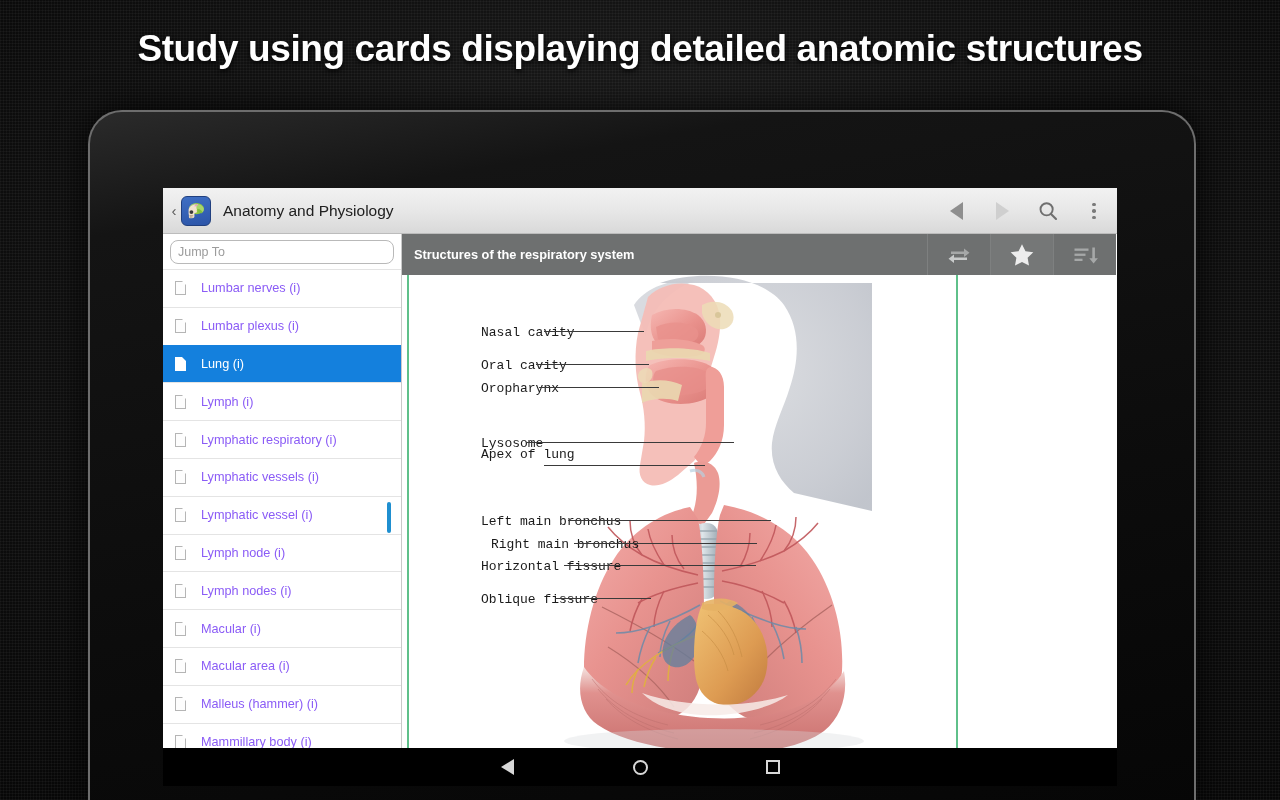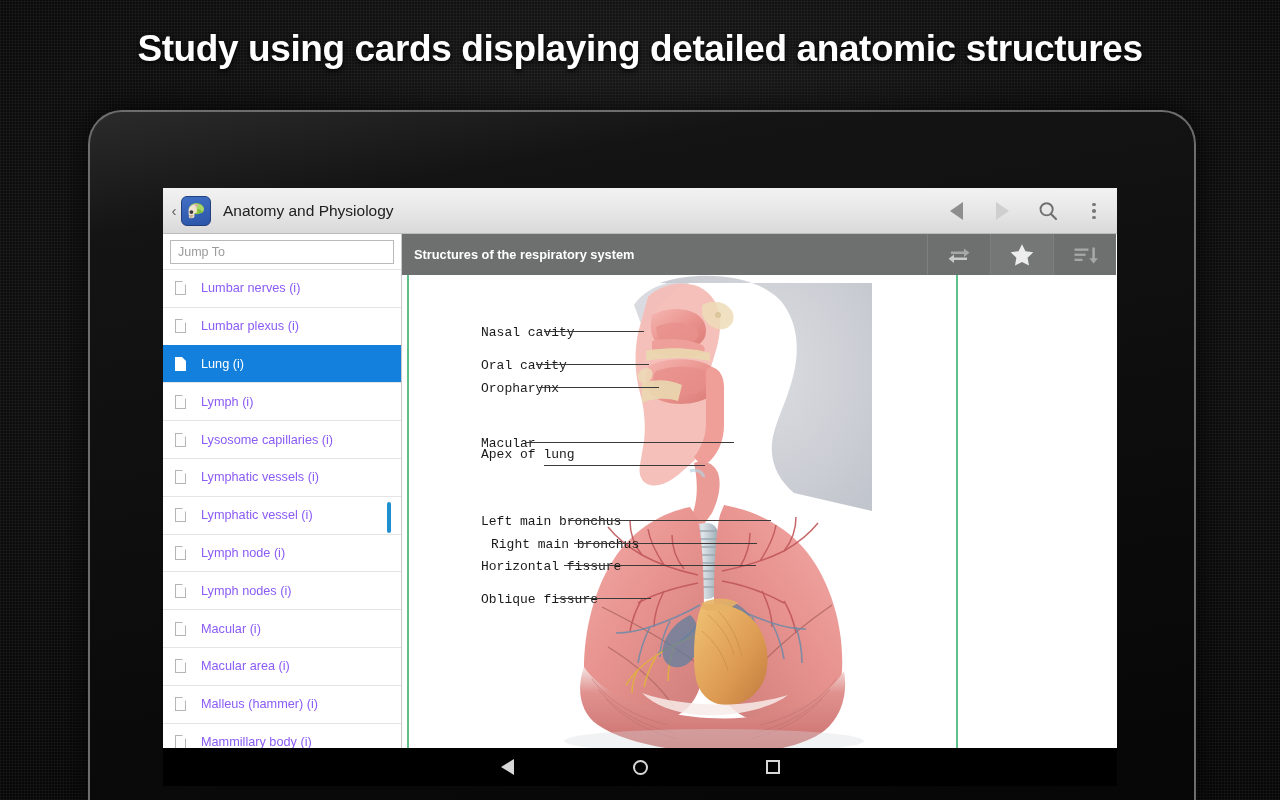--- a/index.html
+++ b/index.html
@@ -170,21 +170,21 @@
     height: 35px;
     display: flex;
     align-items: center;
     padding: 0 7px;
     background: #ffffff;
   }
   #jumpto {
     width: 100%;
     height: 24px;
     border: 1px solid #b9b9b9;
-    border-radius: 0;
+    border-radius: 8px;
     padding: 0 7px;
     font-size: 12.5px;
     font-family: "Liberation Sans", sans-serif;
     color: #333;
     background: #fff;
     outline: none;
   }
   #jumpto::placeholder { color: #9c9c9c; }
 
   #list { position: relative; }
@@ -414,21 +414,21 @@
             <div class="row sel">
               <span class="doc"></span>
               <span class="row-label">Lung (i)</span>
             </div>
             <div class="row">
               <span class="doc"></span>
               <span class="row-label">Lymph (i)</span>
             </div>
             <div class="row">
               <span class="doc"></span>
-              <span class="row-label">Lysosome capillaries (i)</span>
+              <span class="row-label">Lymphatic respiratory (i)</span>
             </div>
             <div class="row">
               <span class="doc"></span>
               <span class="row-label">Lymphatic vessels (i)</span>
             </div>
             <div class="row">
               <span class="doc"></span>
               <span class="row-label">Lymphatic vessel (i)</span>
             </div>
             <div class="row">
@@ -658,21 +658,21 @@
             <ellipse cx="312" cy="466" rx="150" ry="12" fill="#d7dadd" opacity="0.35"></ellipse>
           </svg>
 
           <div id="annotations">
               <div class="anno" style="left: 79px; top: 50px;">Nasal cavity</div>
               <div class="leader" style="left: 142px; top: 56px; width: 100px;"></div>
               <div class="anno" style="left: 79px; top: 83px;">Oral cavity</div>
               <div class="leader" style="left: 134px; top: 89px; width: 113px;"></div>
               <div class="anno" style="left: 79px; top: 106px;">Oropharynx</div>
               <div class="leader" style="left: 137px; top: 112px; width: 120px;"></div>
-              <div class="anno" style="left: 79px; top: 161px;">Macular</div>
+              <div class="anno" style="left: 79px; top: 161px;">Lysosome</div>
               <div class="leader" style="left: 124px; top: 167px; width: 208px;"></div>
               <div class="anno" style="left: 79px; top: 172px;">Apex of lung</div>
               <div class="leader" style="left: 142px; top: 190px; width: 161px;"></div>
               <div class="anno" style="left: 79px; top: 239px;">Left main bronchus</div>
               <div class="leader" style="left: 166px; top: 245px; width: 203px;"></div>
               <div class="anno" style="left: 89px; top: 262px;">Right main bronchus</div>
               <div class="leader" style="left: 172px; top: 268px; width: 183px;"></div>
               <div class="anno" style="left: 79px; top: 284px;">Horizontal fissure</div>
               <div class="leader" style="left: 162px; top: 290px; width: 192px;"></div>
               <div class="anno" style="left: 79px; top: 317px;">Oblique fissure</div>

